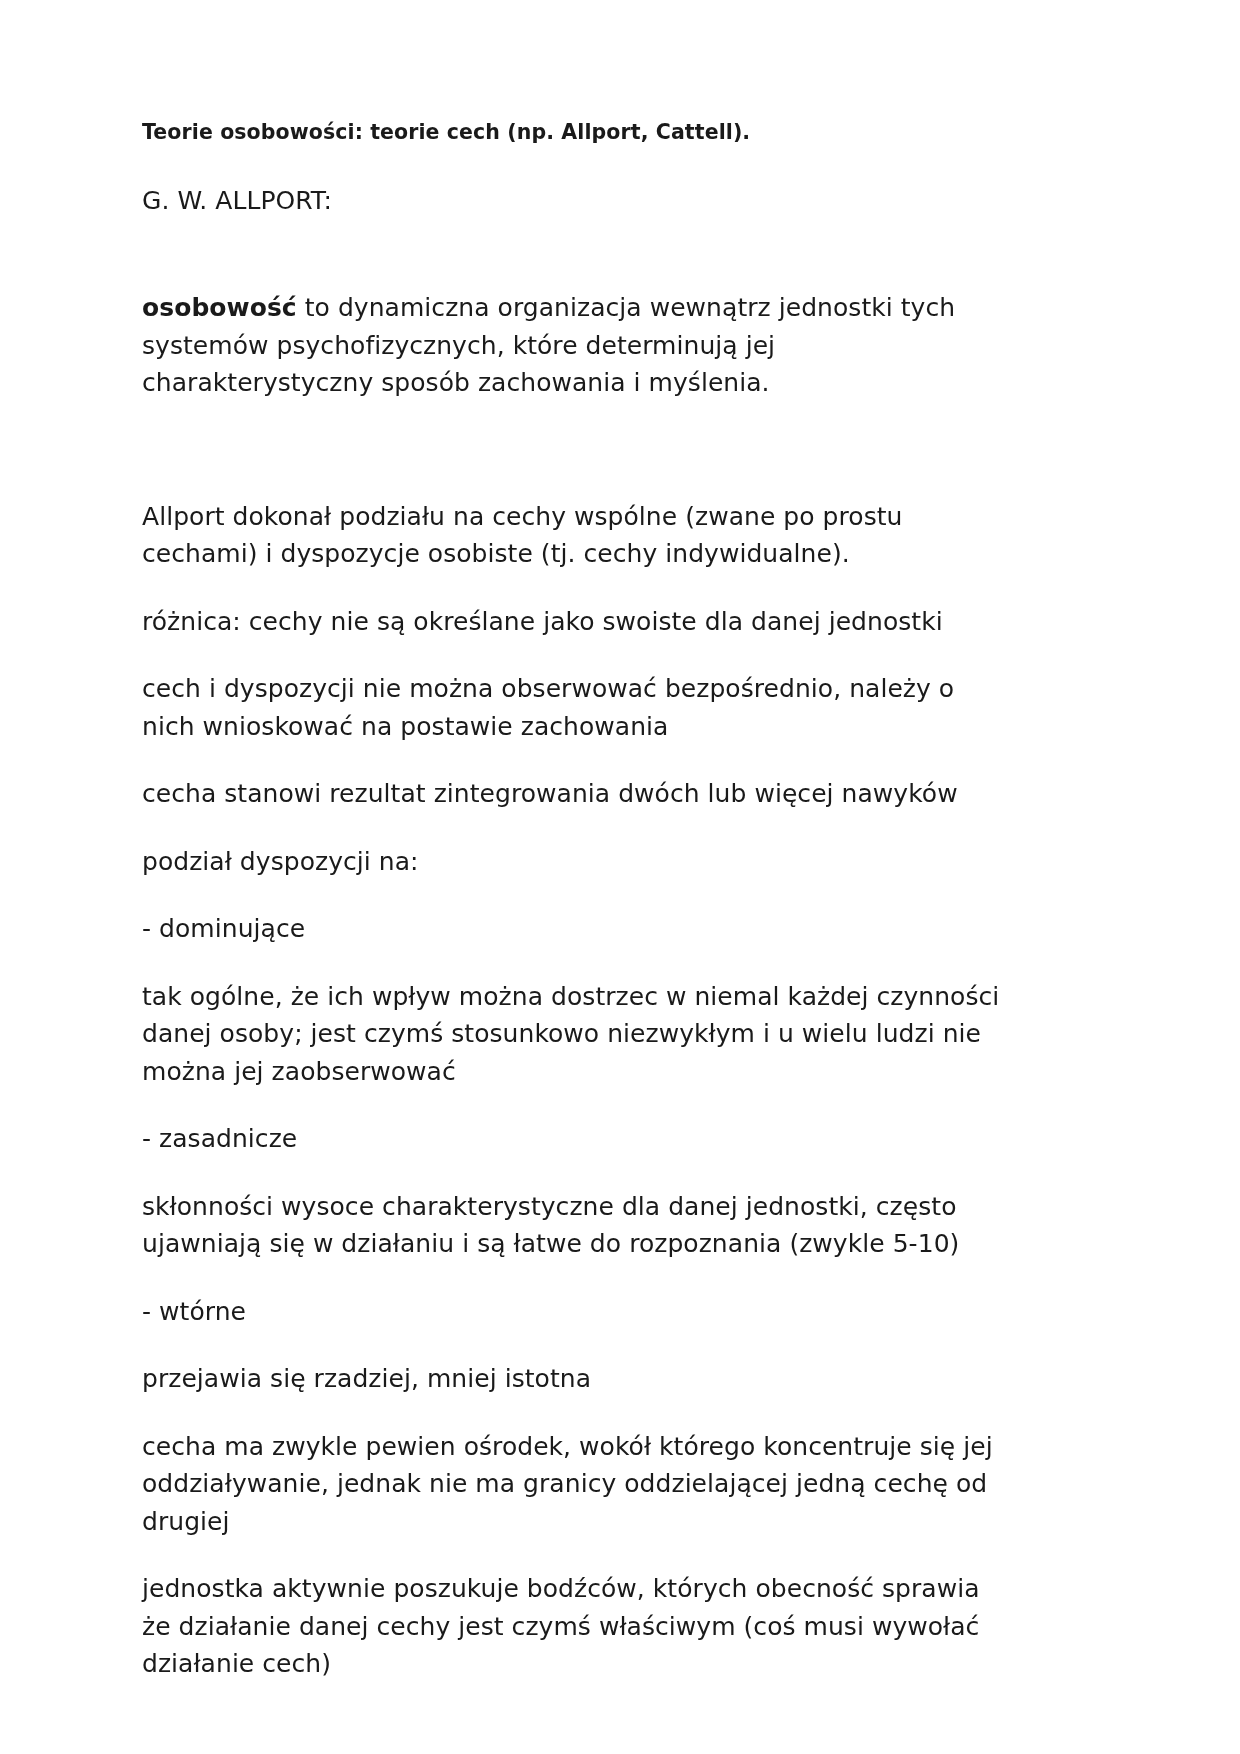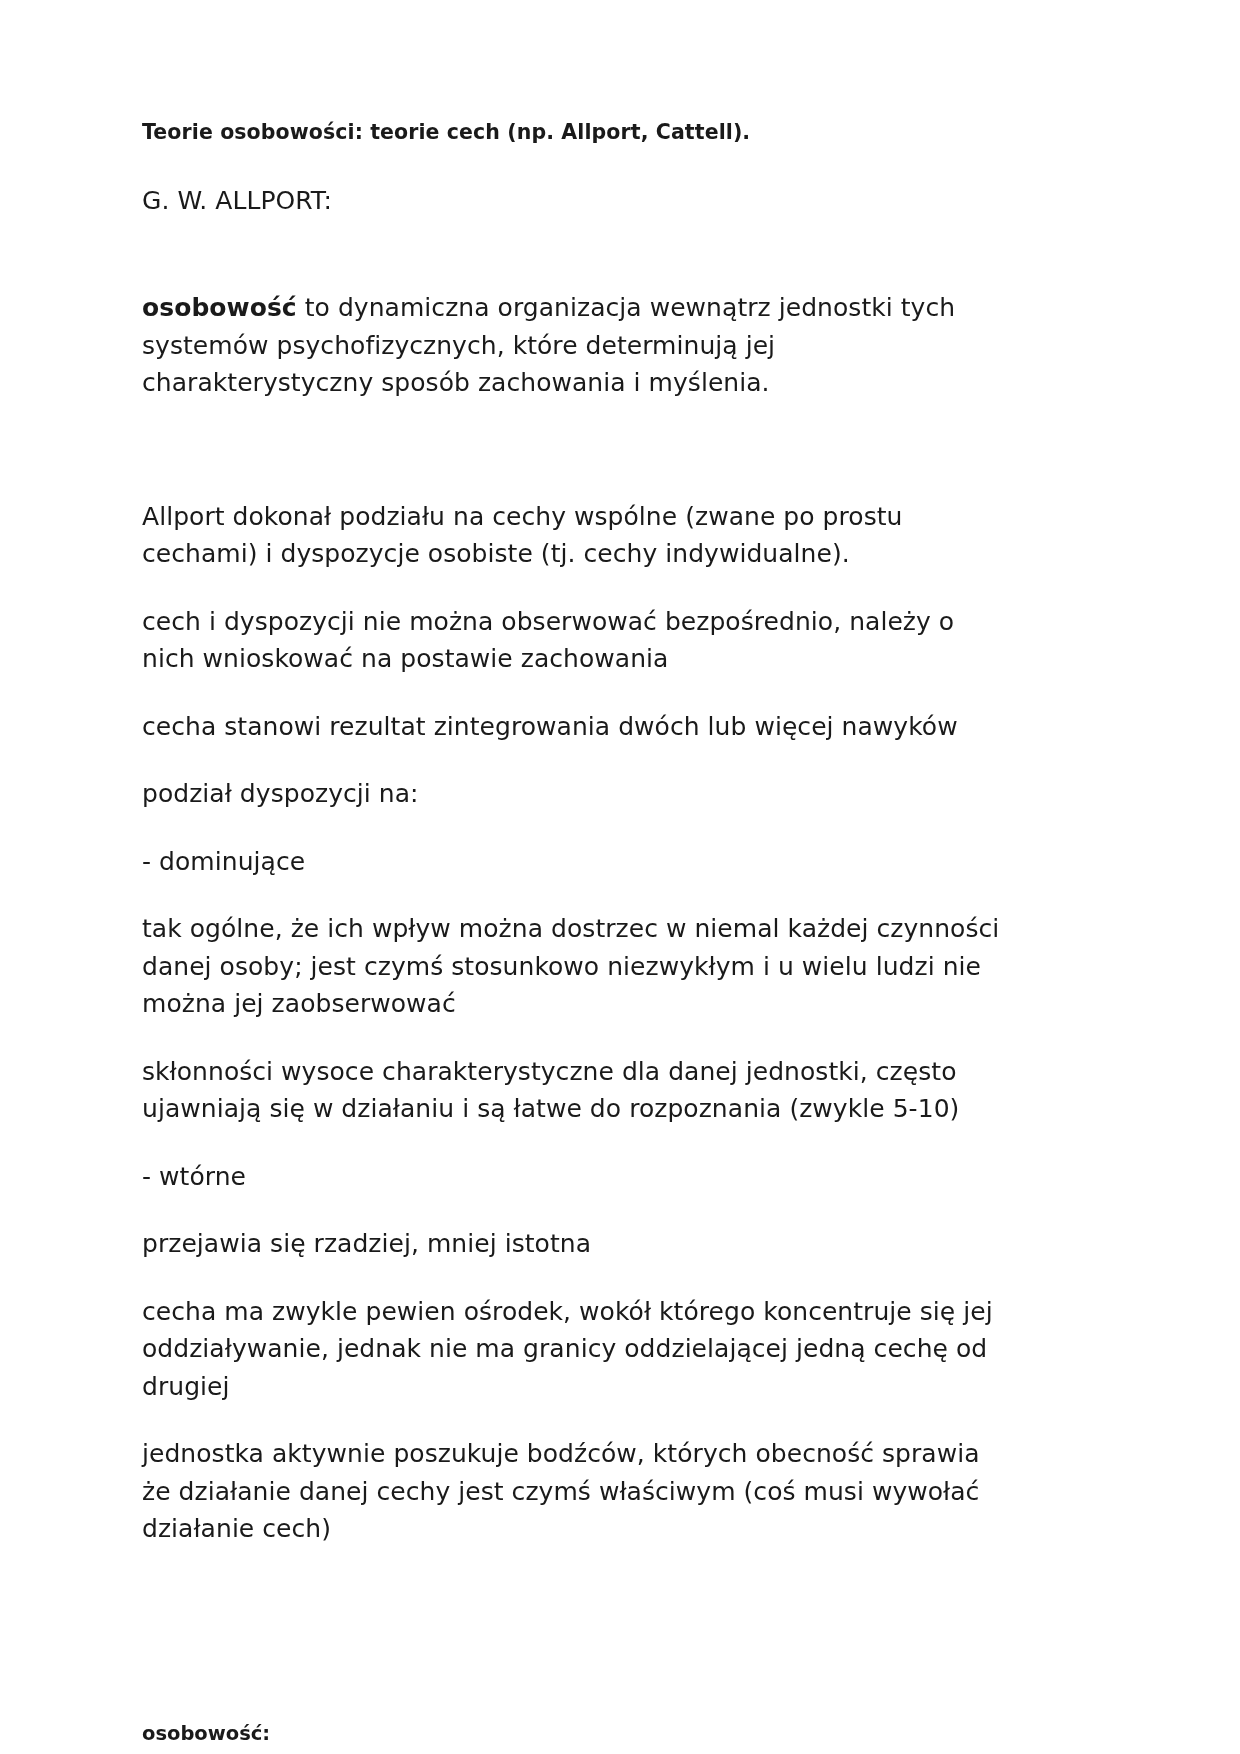--- a/index.html
+++ b/index.html
@@ -87,31 +87,33 @@
   <p class="para">G. W. ALLPORT:</p>
 
   <div class="gap-lg"></div>
 
   <p class="para"><span class="strong-lead">osobowość</span><span> to dynamiczna organizacja wewnątrz jednostki tych systemów psychofizycznych, które determinują jej charakterystyczny sposób zachowania i myślenia.</span></p>
 
   <div class="gap-xl"></div>
 
   <p class="para">Allport dokonał podziału na cechy wspólne (zwane po prostu cechami) i dyspozycje osobiste (tj. cechy indywidualne).</p>
 
+  <p class="para">różnica: cechy nie są określane jako swoiste dla danej jednostki</p>
 
   <p class="para">cech i dyspozycji nie można obserwować bezpośrednio, należy o nich wnioskować na postawie zachowania</p>
 
   <p class="para">cecha stanowi rezultat zintegrowania dwóch lub więcej nawyków</p>
 
   <p class="para">podział dyspozycji na:</p>
 
   <p class="para">- dominujące</p>
 
   <p class="para">tak ogólne, że ich wpływ można dostrzec w niemal każdej czynności danej osoby; jest czymś stosunkowo niezwykłym i u wielu ludzi nie można jej zaobserwować</p>
 
+  <p class="para">- zasadnicze</p>
 
   <p class="para">skłonności wysoce charakterystyczne dla danej jednostki, często ujawniają się w działaniu i są łatwe do rozpoznania (zwykle 5-10)</p>
 
   <p class="para">- wtórne</p>
 
   <p class="para">przejawia się rzadziej, mniej istotna</p>
 
   <p class="para">cecha ma zwykle pewien ośrodek, wokół którego koncentruje się jej oddziaływanie, jednak nie ma granicy oddzielającej jedną cechę od drugiej</p>
 
   <p class="para">jednostka aktywnie poszukuje bodźców, których obecność sprawia że działanie danej cechy jest czymś właściwym (coś musi wywołać działanie cech)</p>

